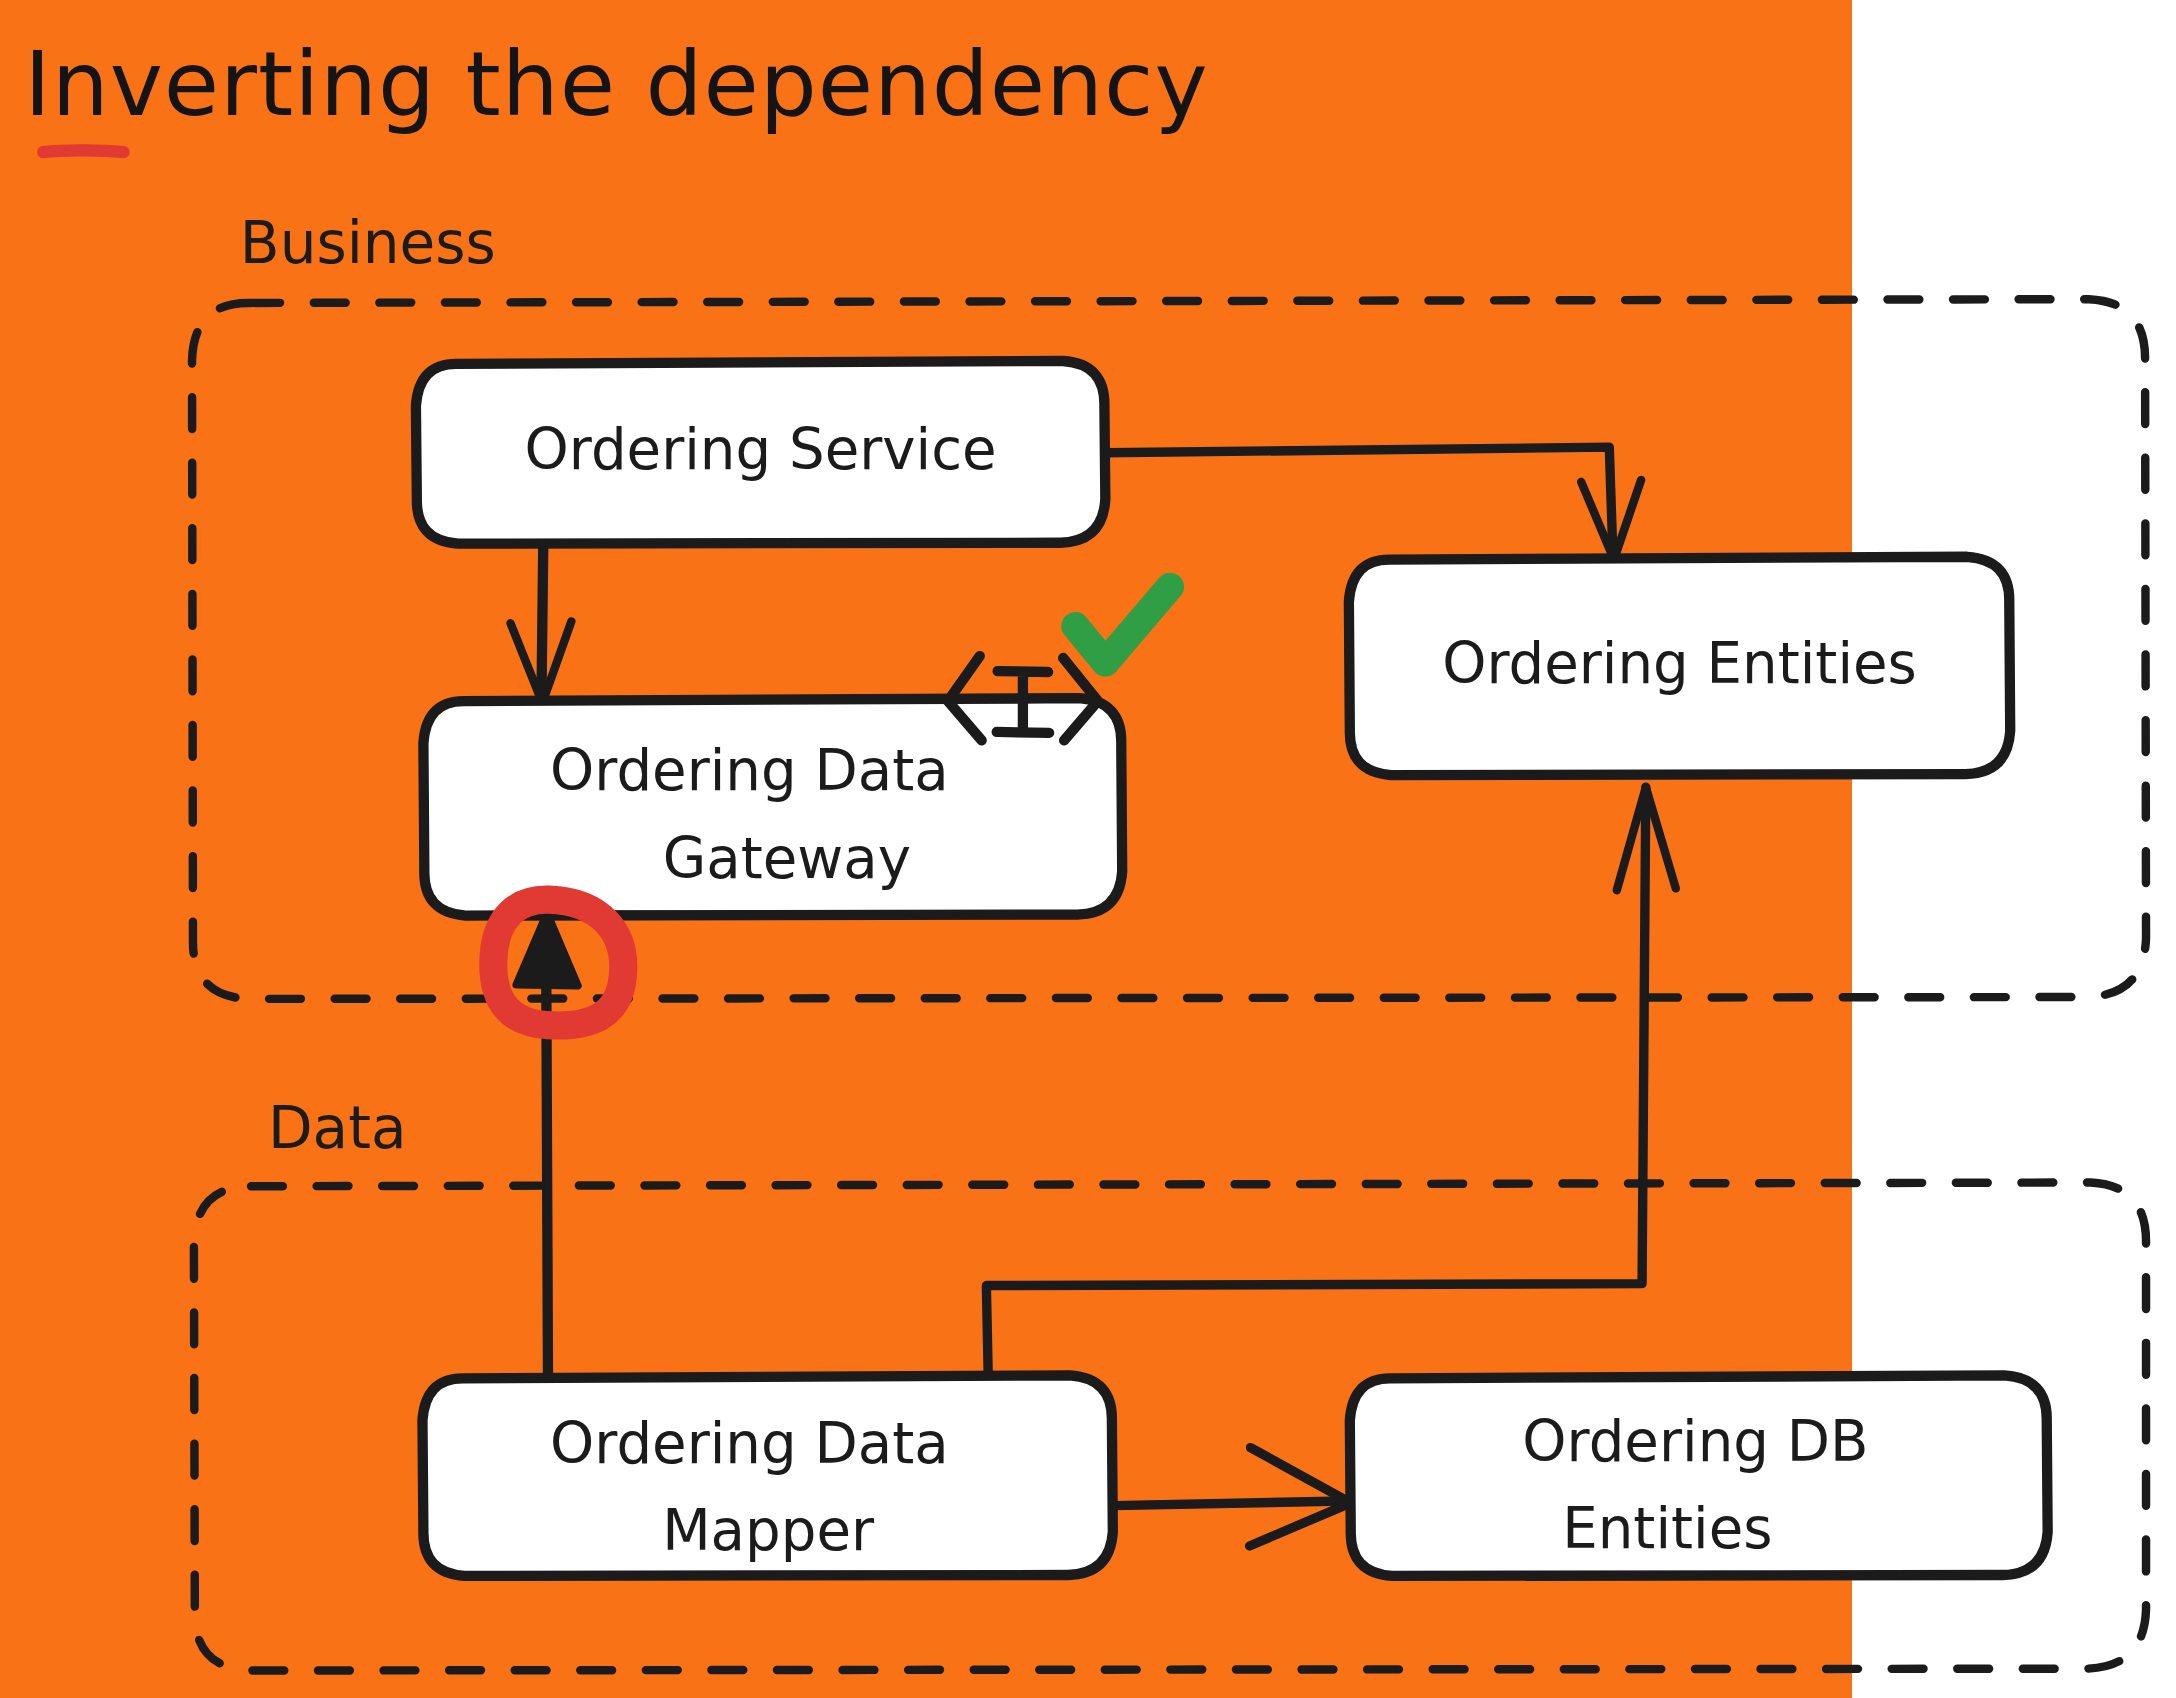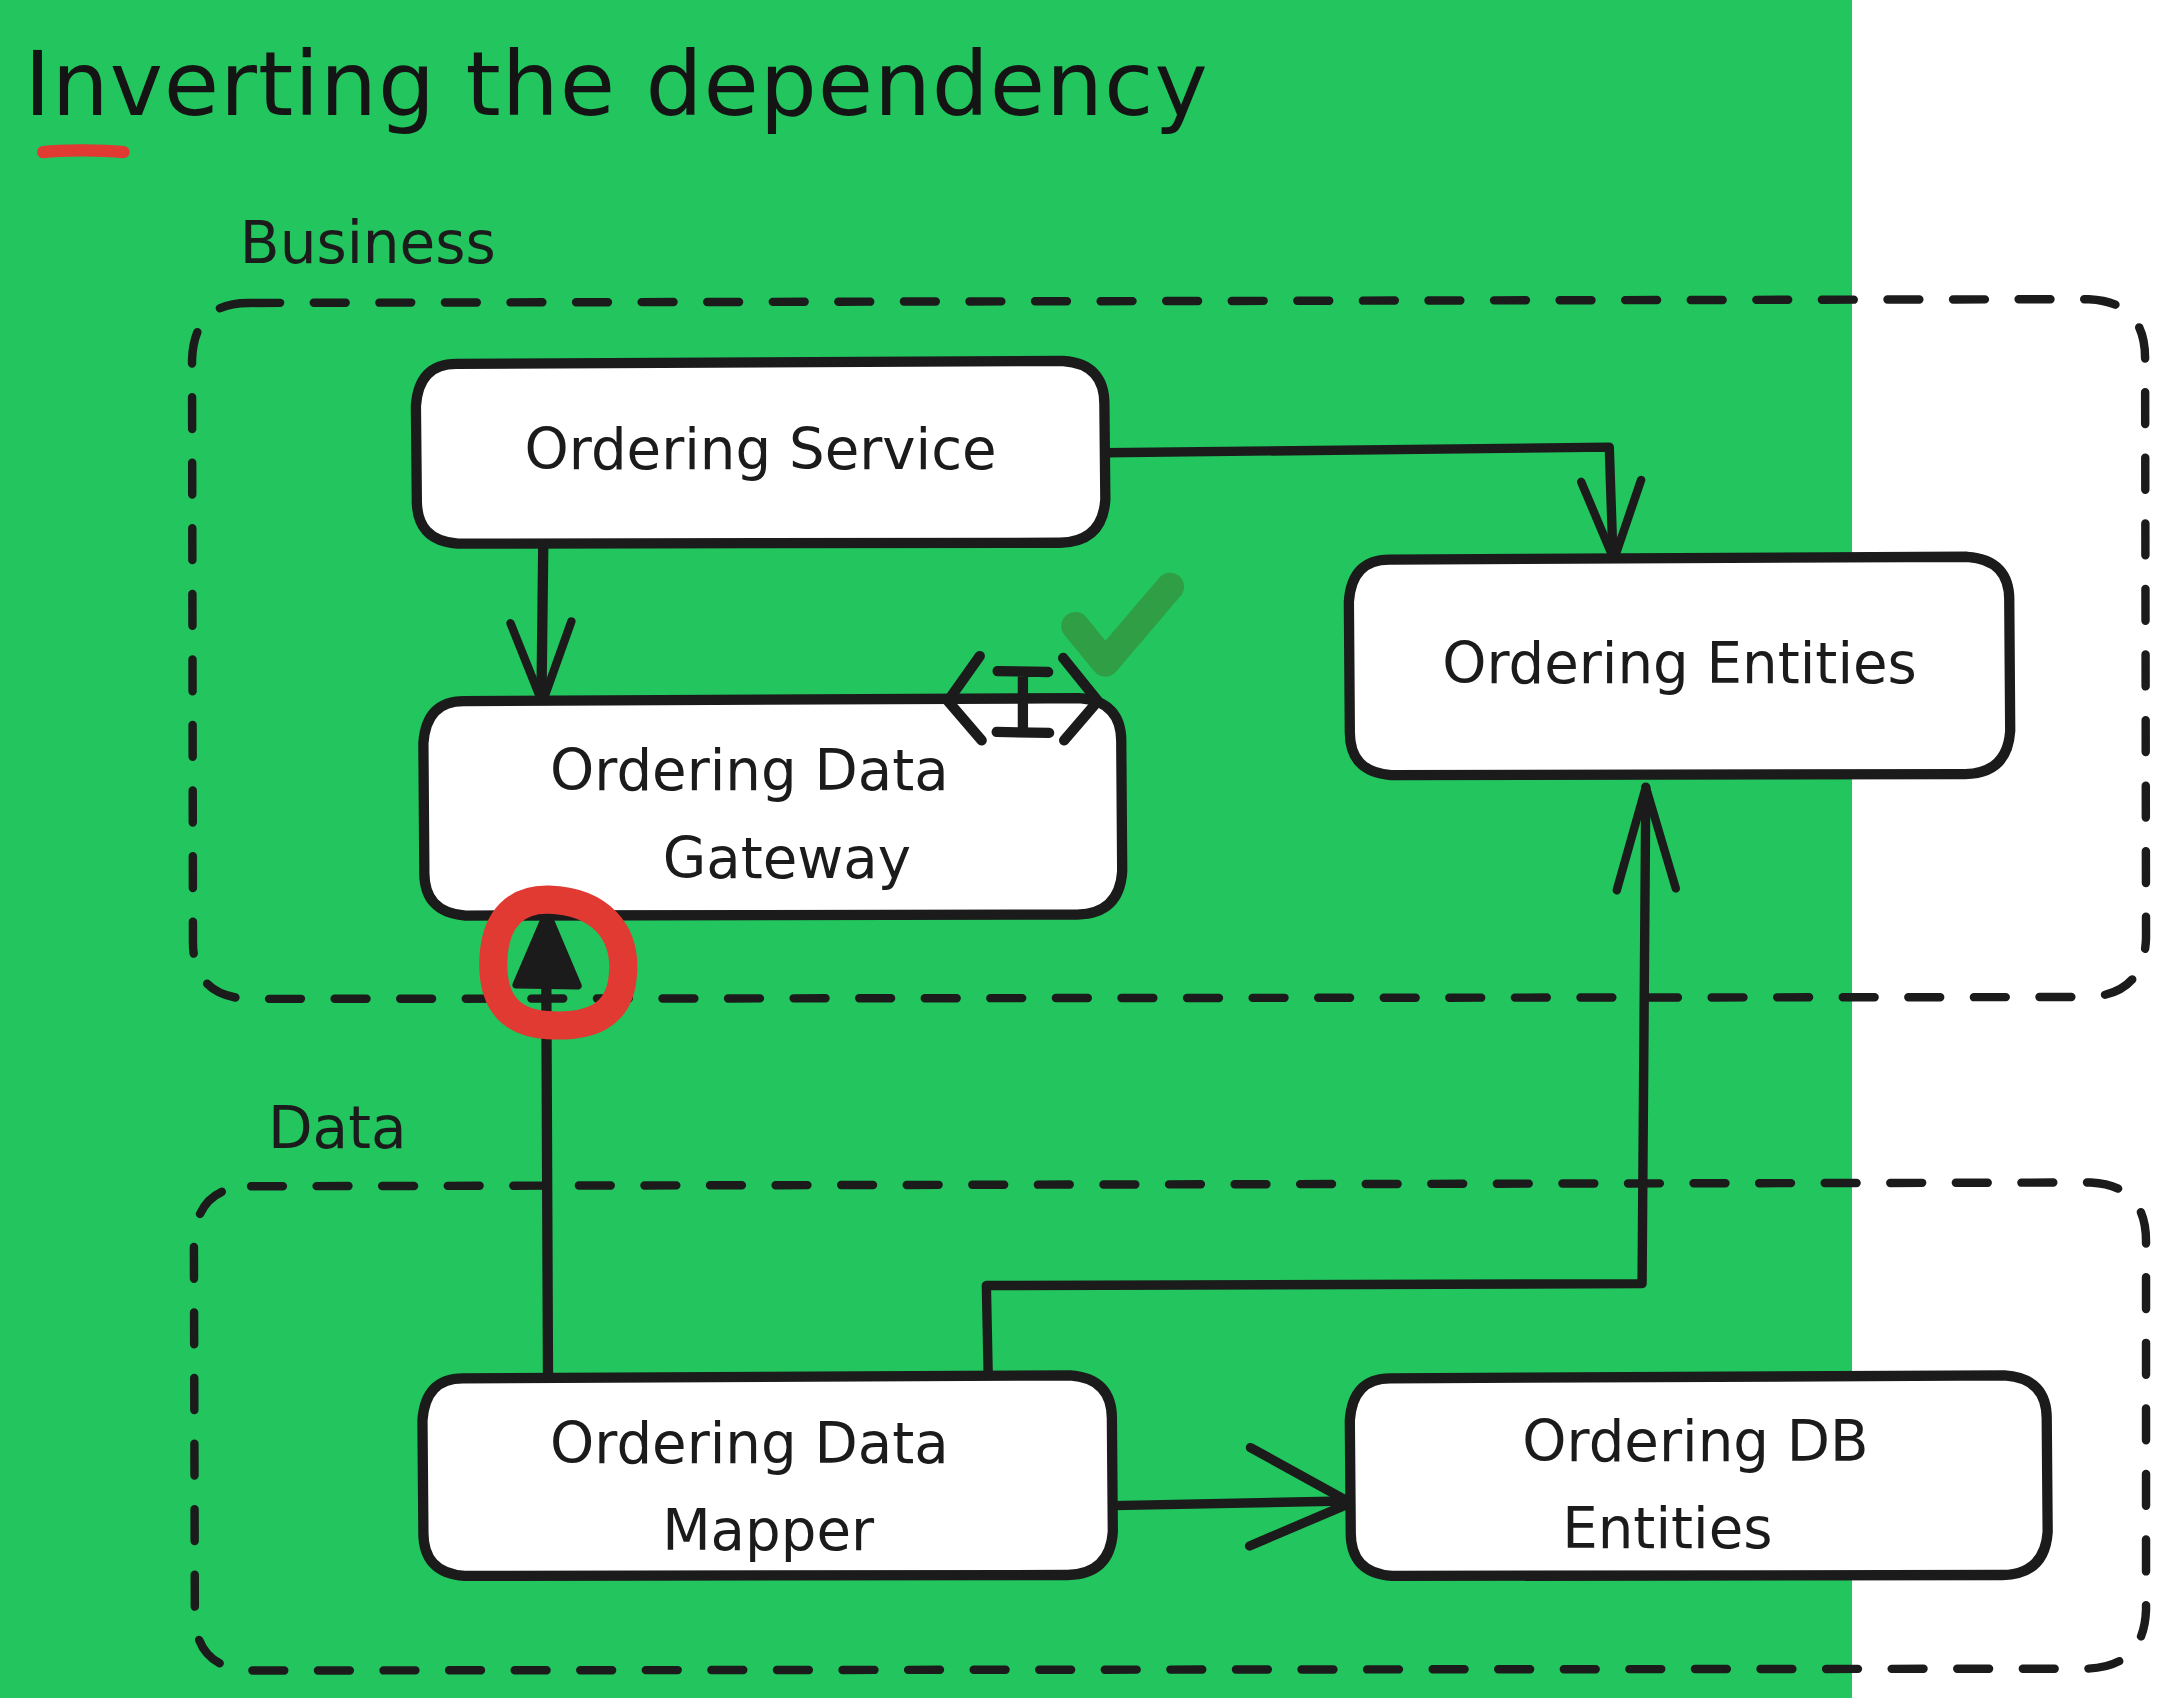--- a/index.html
+++ b/index.html
@@ -10,21 +10,21 @@
   body {
     width: 2176px;
     height: 1699px;
     overflow: hidden;
     font-family: "DejaVu Sans", sans-serif;
   }
   #canvas-root {
     position: relative;
     width: 1852px;
     height: 1699px;
-    background: #22c55e;
+    background: #f97316;
   }
   #diagram-svg {
     position: absolute;
     top: 0;
     left: 0;
     width: 2176px;
     height: 1699px;
   }
   .hand-text {
     font-family: "DejaVu Sans", sans-serif;

